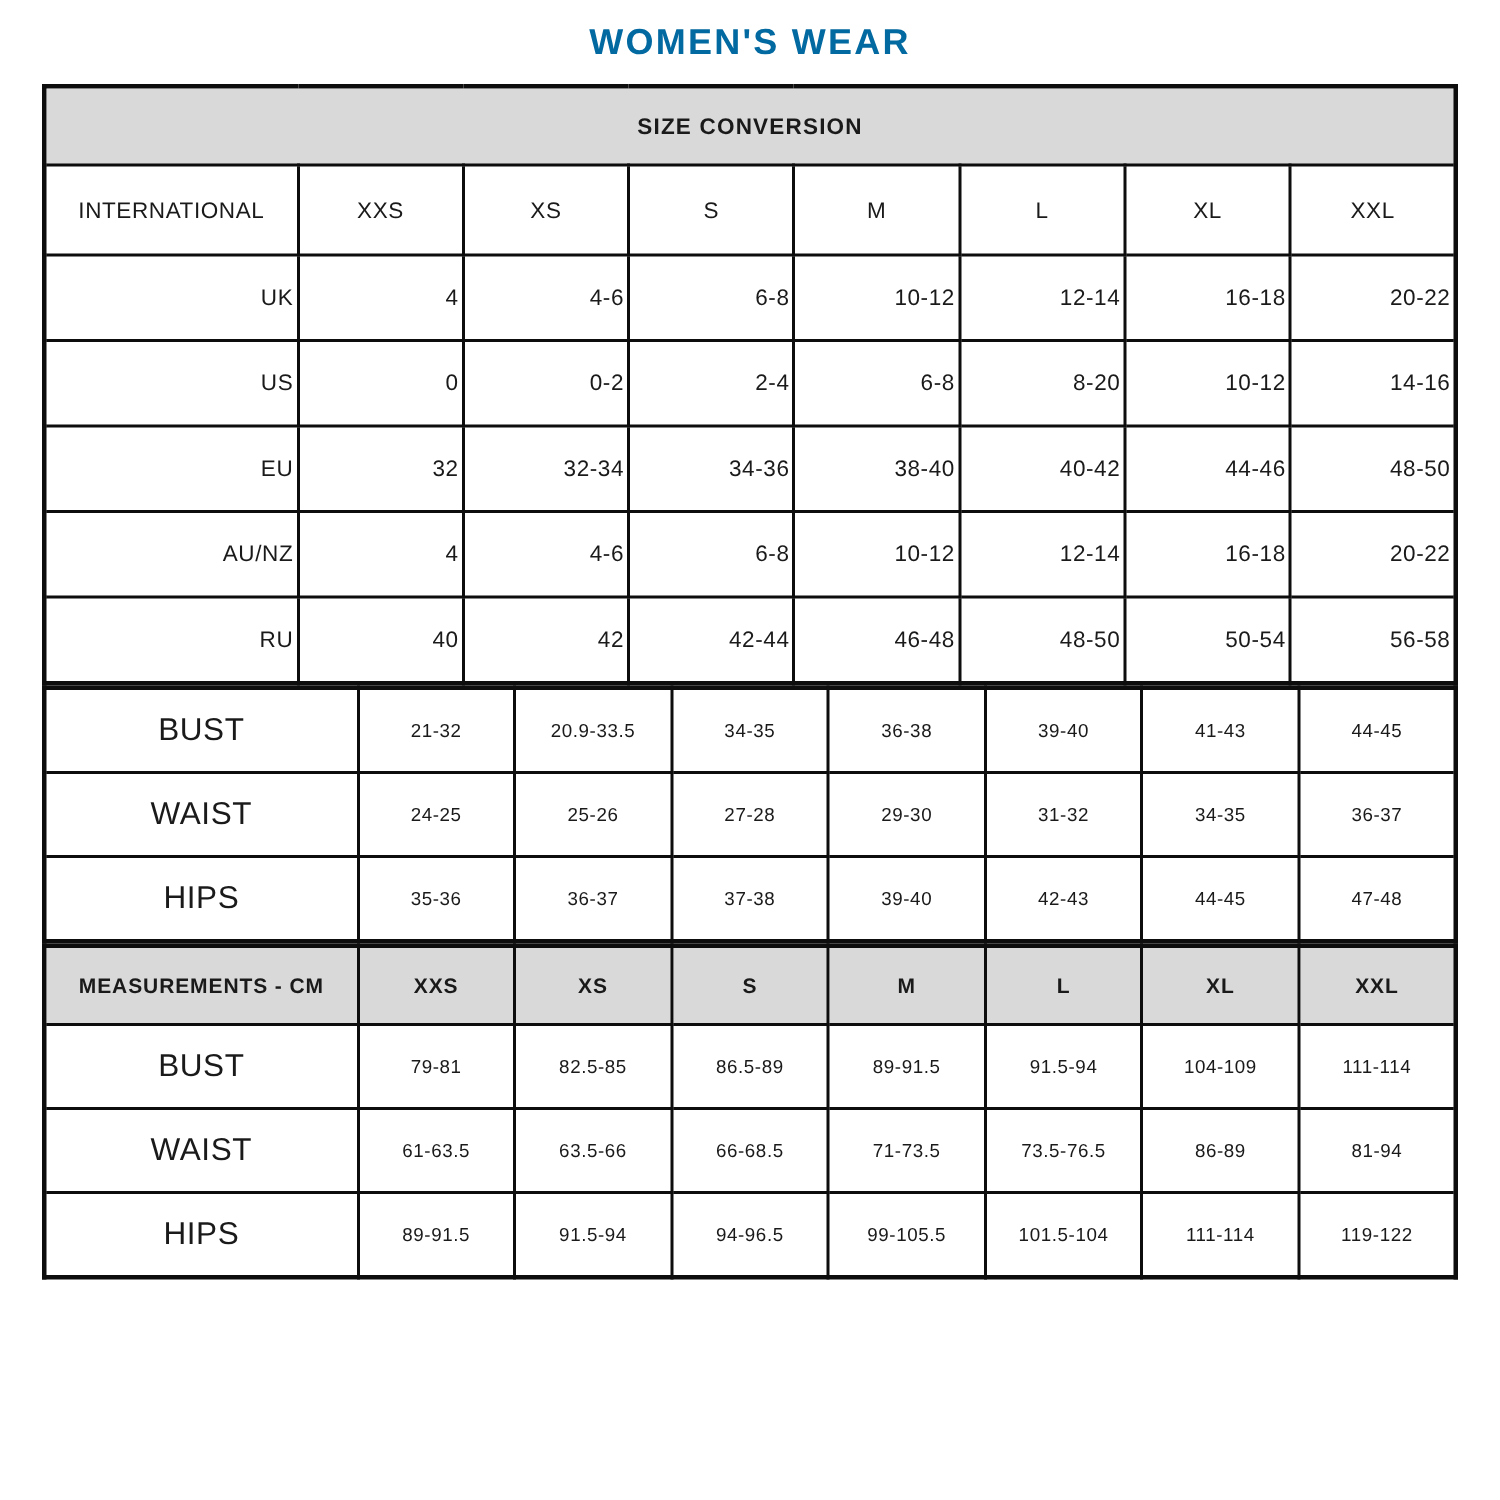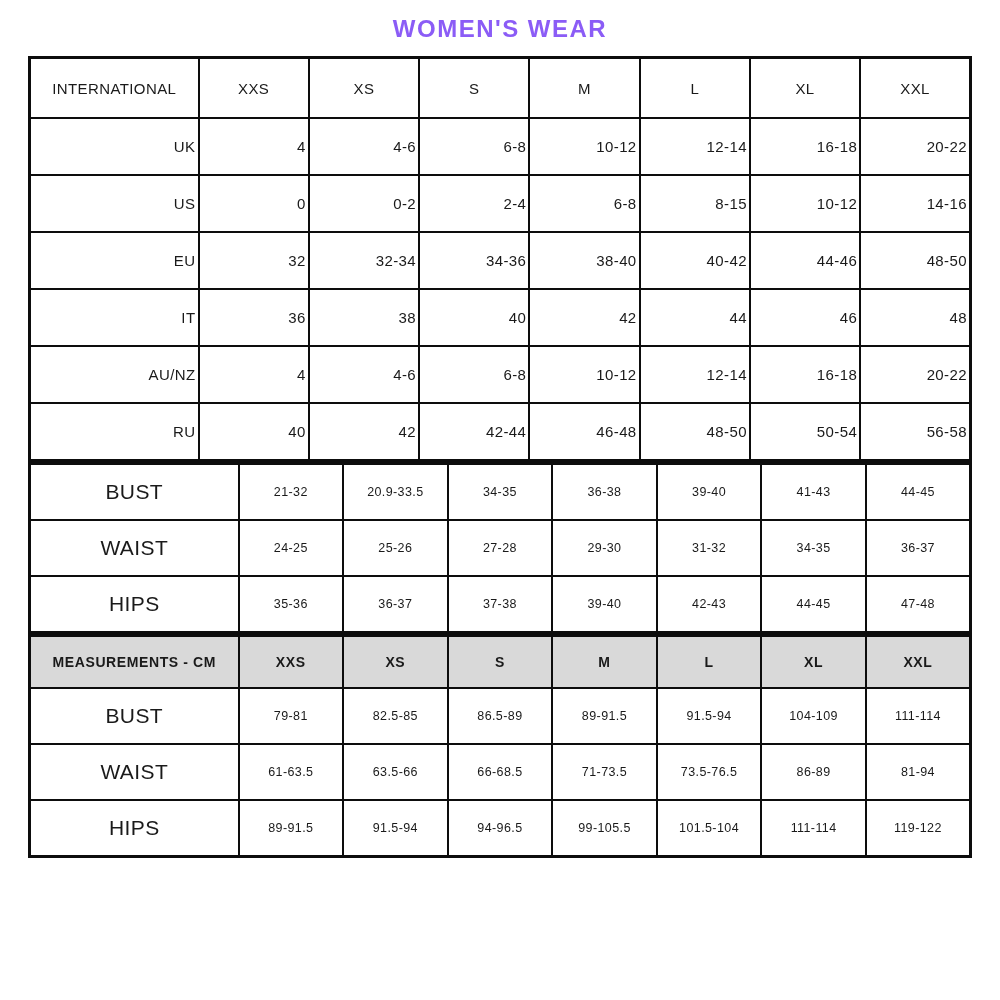--- a/index.html
+++ b/index.html
@@ -17,21 +17,21 @@
     overflow: hidden;
   }
   .title {
     margin: 0;
     padding-top: 15px;
     height: 41px;
     text-align: center;
     font-size: 24px;
     font-weight: 700;
     letter-spacing: 1.5px;
-    color: #8b5cf6;
+    color: #0369a1;
   }
   table.tbl {
     width: 944px;
     margin: 0 auto;
     border-collapse: collapse;
     table-layout: fixed;
     border: 3px solid #0d0d0d;
   }
   table.tbl td, table.tbl th {
     border: 2px solid #0d0d0d;
@@ -76,20 +76,23 @@
       <col style="width:169px">
       <col>
         <col>
         <col>
         <col>
         <col>
         <col>
         <col>
     </colgroup>
     <tbody>
+        <tr class="banner-row">
+      <th colspan="8" class="gray">SIZE CONVERSION</th>
+    </tr>
     <tr class="hdr-row">
       <td class="lbl">INTERNATIONAL</td>
       <td>XXS</td>
       <td>XS</td>
       <td>S</td>
       <td>M</td>
       <td>L</td>
       <td>XL</td>
       <td>XXL</td>
     </tr>
@@ -102,43 +105,33 @@
       <td>12-14</td>
       <td>16-18</td>
       <td>20-22</td>
     </tr>
     <tr class="data-row">
       <td class="lbl">US</td>
       <td>0</td>
       <td>0-2</td>
       <td>2-4</td>
       <td>6-8</td>
-      <td>8-15</td>
+      <td>8-20</td>
       <td>10-12</td>
       <td>14-16</td>
     </tr>
     <tr class="data-row">
       <td class="lbl">EU</td>
       <td>32</td>
       <td>32-34</td>
       <td>34-36</td>
       <td>38-40</td>
       <td>40-42</td>
       <td>44-46</td>
       <td>48-50</td>
-    </tr>
-    <tr class="data-row">
-      <td class="lbl">IT</td>
-      <td>36</td>
-      <td>38</td>
-      <td>40</td>
-      <td>42</td>
-      <td>44</td>
-      <td>46</td>
-      <td>48</td>
     </tr>
     <tr class="data-row">
       <td class="lbl">AU/NZ</td>
       <td>4</td>
       <td>4-6</td>
       <td>6-8</td>
       <td>10-12</td>
       <td>12-14</td>
       <td>16-18</td>
       <td>20-22</td>

